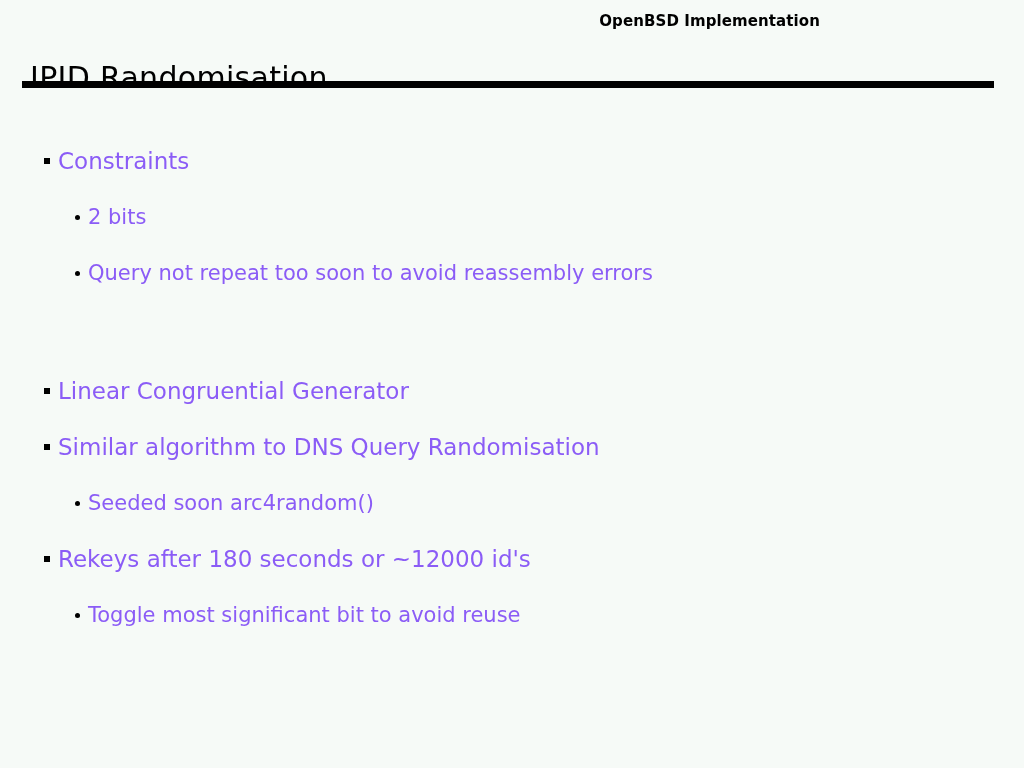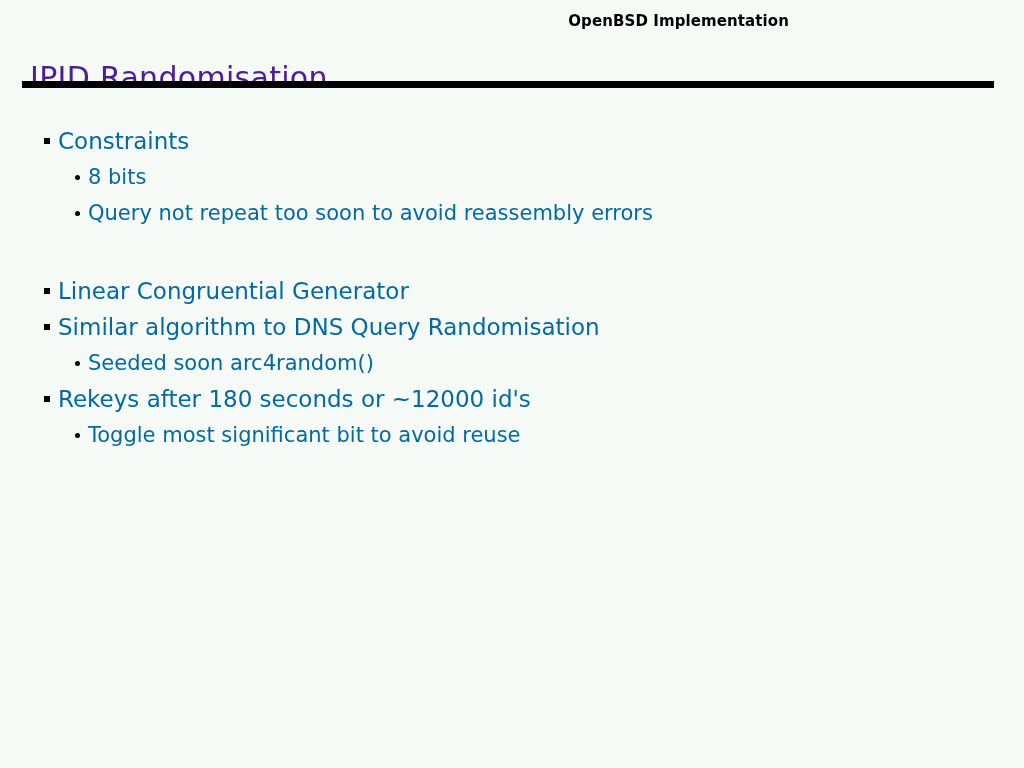--- a/index.html
+++ b/index.html
@@ -15,20 +15,21 @@
     color: #000000;
     overflow: hidden;
     position: relative;
   }
 
   .slide {
     position: relative;
     width: 821px;
     height: 768px;
     background: #f6faf7;
+    padding-left: 31px;
   }
 
   
   .slide-header {
     position: absolute;
     top: 12px;
     right: 32px;
     font-family: "DejaVu Sans", sans-serif;
     font-size: 15px;
     font-weight: 700;
@@ -40,21 +41,21 @@
 
   
   .slide-title {
     position: absolute;
     left: 30px;
     top: 40px;
     font-family: "DejaVu Sans", sans-serif;
     font-size: 30px;
     font-weight: 400;
     letter-spacing: 0.3px;
-    color: #4c1d95;
+    color: #000000;
     white-space: nowrap;
   }
 
   .title-rule {
     position: absolute;
     left: 22px;
     top: 81px;
     width: 972px;
     height: 7px;
     background: #000;
@@ -68,21 +69,22 @@
     width: 1024px;
   }
 
   .bullet-line {
     position: relative;
     display: block;
     height: 36px;
     line-height: 36px;
     white-space: nowrap;
     font-family: "DejaVu Sans", sans-serif;
-    color: #0369a1;
+    color: #8b5cf6;
+    margin-top: 20px;
   }
 
   .bullet-line.level-1 {
     padding-left: 58px;
     font-size: 23px;
   }
 
   .bullet-line.level-2 {
     padding-left: 88px;
     font-size: 21px;
@@ -124,21 +126,21 @@
 <div class="slide">
 
   <div class="slide-header">OpenBSD Implementation</div>
 
   <h1 class="slide-title">IPID Randomisation</h1>
 
   <div class="title-rule"></div>
 
   <div class="slide-body">
       <div class="bullet-line level-1"><span class="bullet-marker"></span><span class="bullet-text">Constraints</span></div>
-      <div class="bullet-line level-2"><span class="bullet-marker"></span><span class="bullet-text">8 bits</span></div>
+      <div class="bullet-line level-2"><span class="bullet-marker"></span><span class="bullet-text">2 bits</span></div>
       <div class="bullet-line level-2"><span class="bullet-marker"></span><span class="bullet-text">Query not repeat too soon to avoid reassembly errors</span></div>
       <div class="bullet-line spacer"></div>
       <div class="bullet-line level-1"><span class="bullet-marker"></span><span class="bullet-text">Linear Congruential Generator</span></div>
       <div class="bullet-line level-1"><span class="bullet-marker"></span><span class="bullet-text">Similar algorithm to DNS Query Randomisation</span></div>
       <div class="bullet-line level-2"><span class="bullet-marker"></span><span class="bullet-text">Seeded soon arc4random()</span></div>
       <div class="bullet-line level-1"><span class="bullet-marker"></span><span class="bullet-text">Rekeys after 180 seconds or ~12000 id's</span></div>
       <div class="bullet-line level-2"><span class="bullet-marker"></span><span class="bullet-text">Toggle most significant bit to avoid reuse</span></div>
     </div>
 
 </div>

